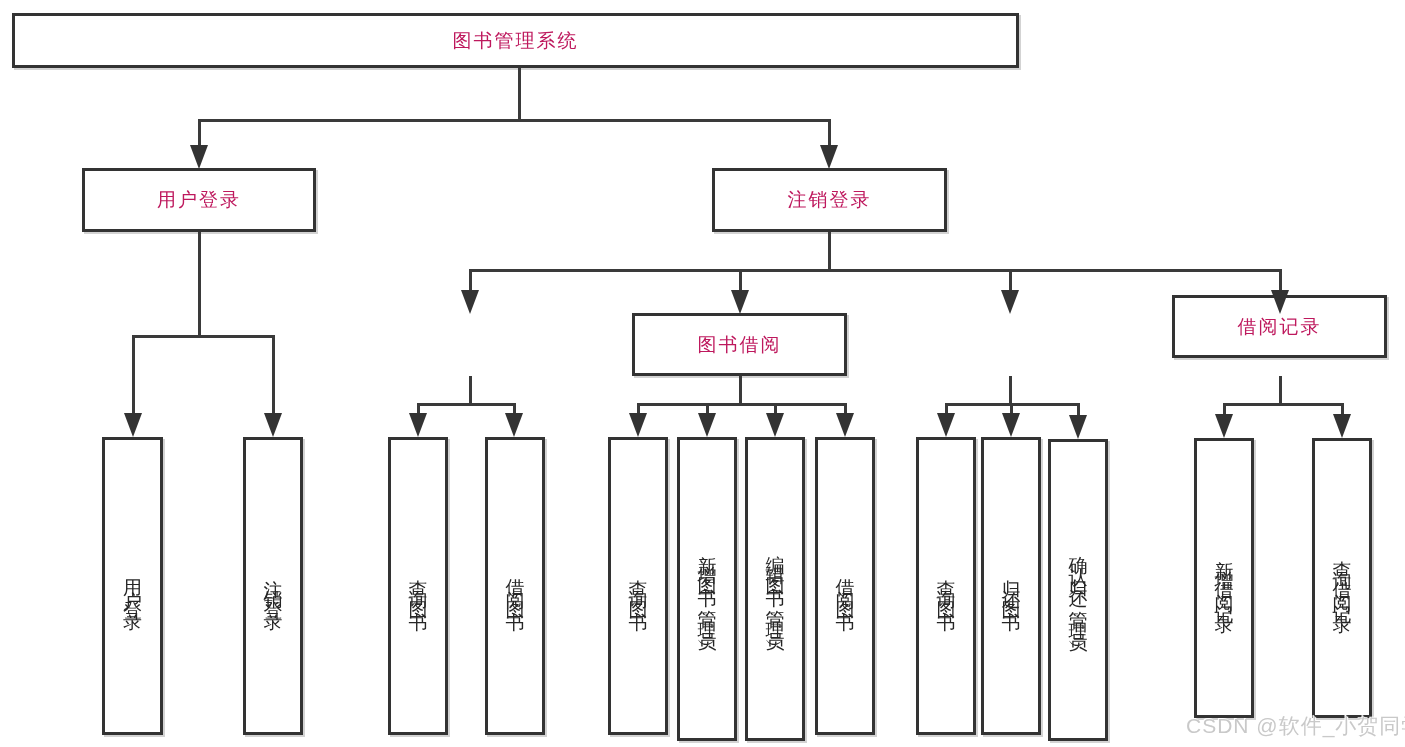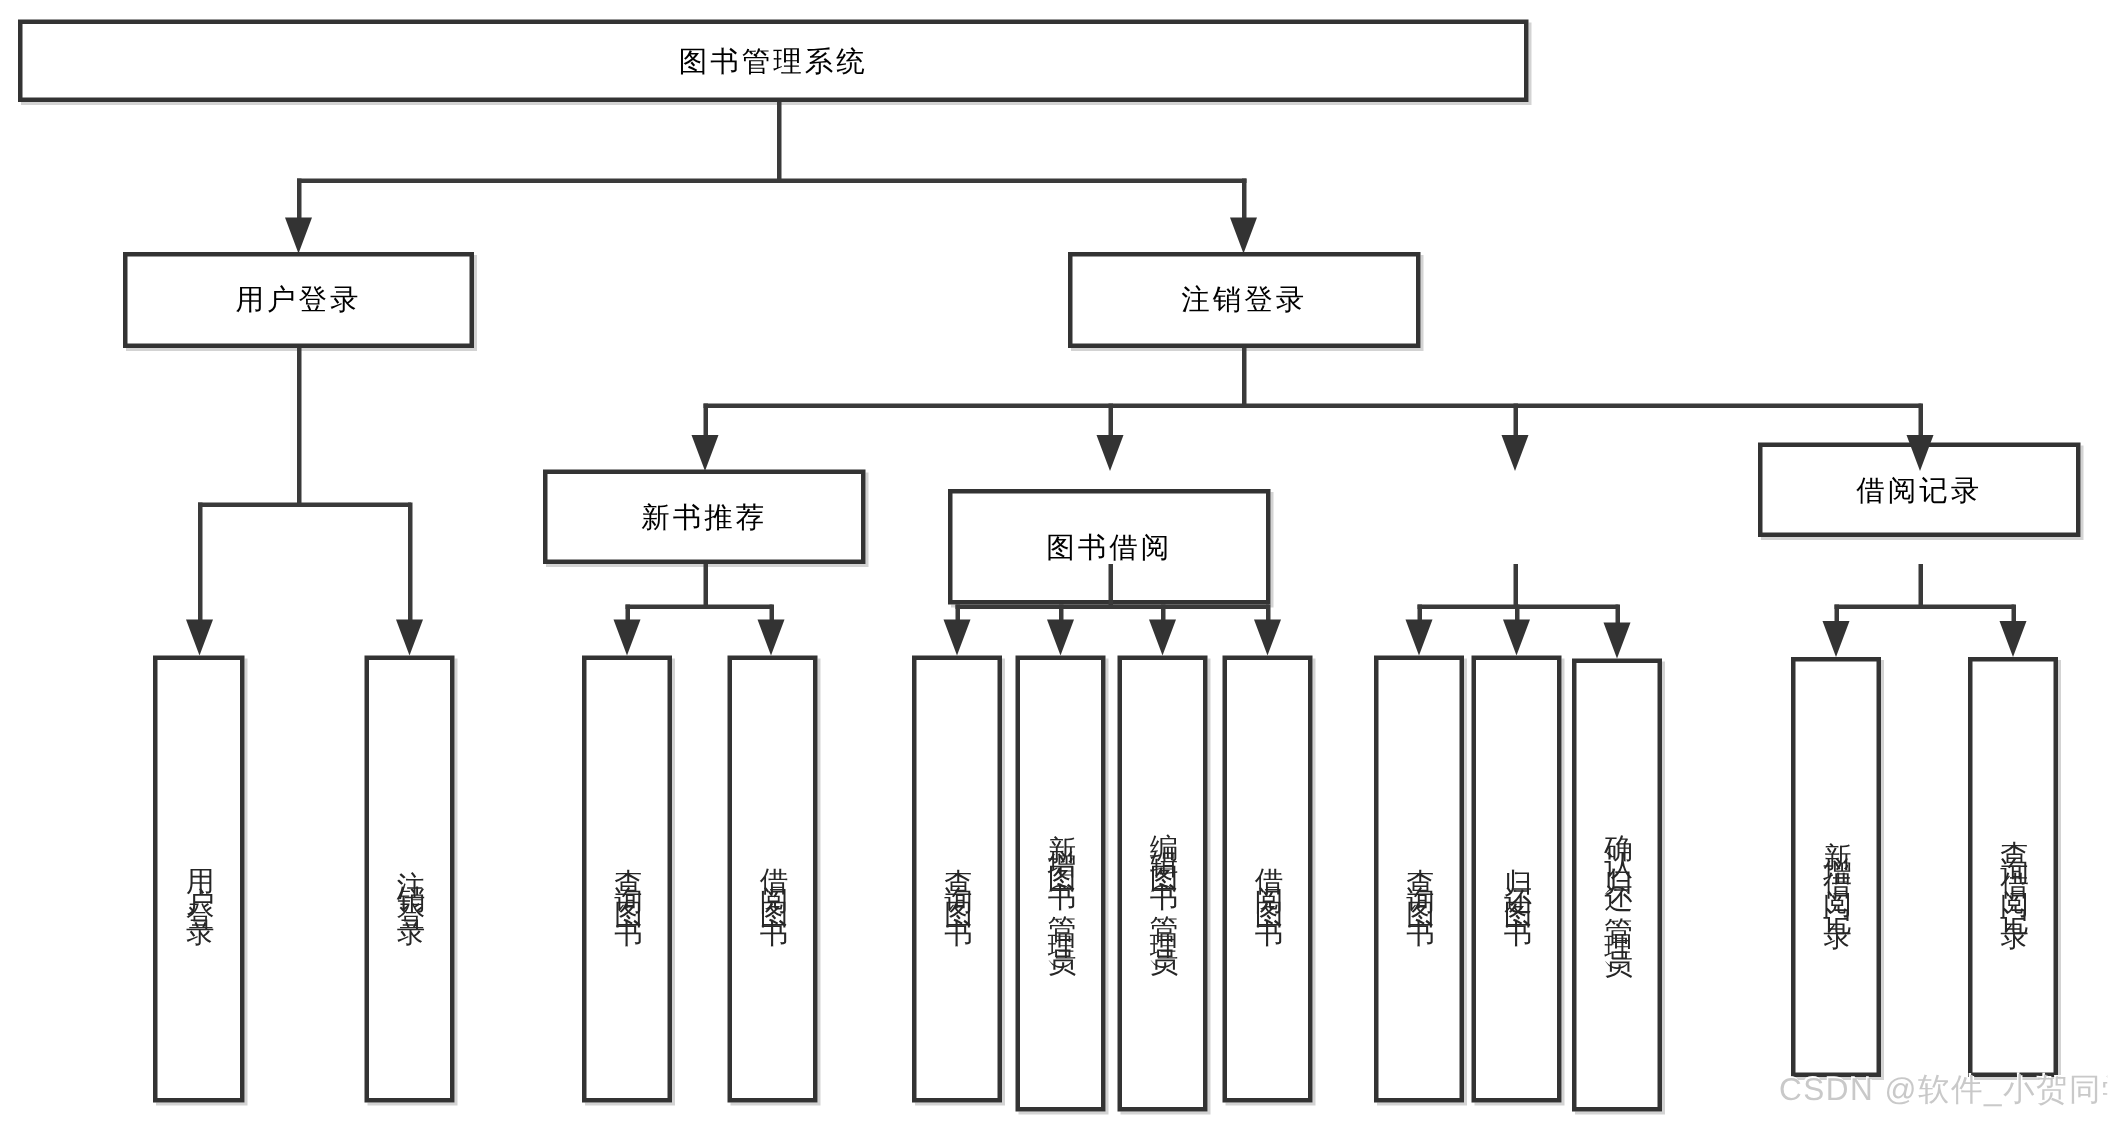--- a/index.html
+++ b/index.html
@@ -1,21 +1,21 @@
 <!DOCTYPE html>
 <html><head>
 <meta charset="utf-8">
 <style>
   html,body{margin:0;padding:0;background:#fff;}
   #stage{position:relative;width:1405px;height:747px;background:#fff;overflow:hidden;
          font-family:"Liberation Sans",sans-serif;}
   .box{position:absolute;background:#fff;border:3px solid #333;box-sizing:border-box;
        display:flex;align-items:center;justify-content:center;
        box-shadow:2px 2px 0 rgba(140,140,140,.38);}
-  .box.h span{font-size:19px;color:#000000;letter-spacing:2px;white-space:nowrap;}
+  .box.h span{font-size:19px;color:#be185d;letter-spacing:2px;white-space:nowrap;}
   .box.v span{writing-mode:vertical-rl;text-orientation:mixed;font-size:19px;
               letter-spacing:11px;color:#262626;white-space:nowrap;}
   .vl{position:absolute;width:3px;background:#3a3a3a;}
   .hl{position:absolute;height:3px;background:#3a3a3a;}
   .ar{position:absolute;width:0;height:0;border-left:9px solid transparent;
       border-right:9px solid transparent;border-top:24px solid #333;}
   #wm{position:absolute;left:1186px;top:712px;font-size:21px;color:#c9c9c9;
       letter-spacing:1px;text-shadow:1px 1px 0 #fff,-1px -1px 0 #fff;white-space:nowrap;}
 </style>
 </head>
@@ -27,24 +27,21 @@
     <span>图书管理系统</span>
   </div>
 
   <div class="box h" style="left:82px;top:168px;width:234px;height:64px">
     <span>用户登录</span>
   </div>
   <div class="box h" style="left:712px;top:168px;width:235px;height:64px">
     <span>注销登录</span>
   </div>
 
-  <div class="box h" style="left:362px;top:313px;width:215px;height:63px">
-    <span>新书推荐</span>
-  </div>
-  <div class="box h" style="left:632px;top:326px;width:215px;height:77px">
+  <div class="box h" style="left:632px;top:313px;width:215px;height:63px">
     <span>图书借阅</span>
   </div>
   <div class="box h" style="left:1172px;top:295px;width:215px;height:63px">
     <span>借阅记录</span>
   </div>
 
   <div class="box v" style="left:102px;top:437px;width:61px;height:298px">
     <span>用户登录</span>
   </div>
   <div class="box v" style="left:243px;top:437px;width:60px;height:298px">

